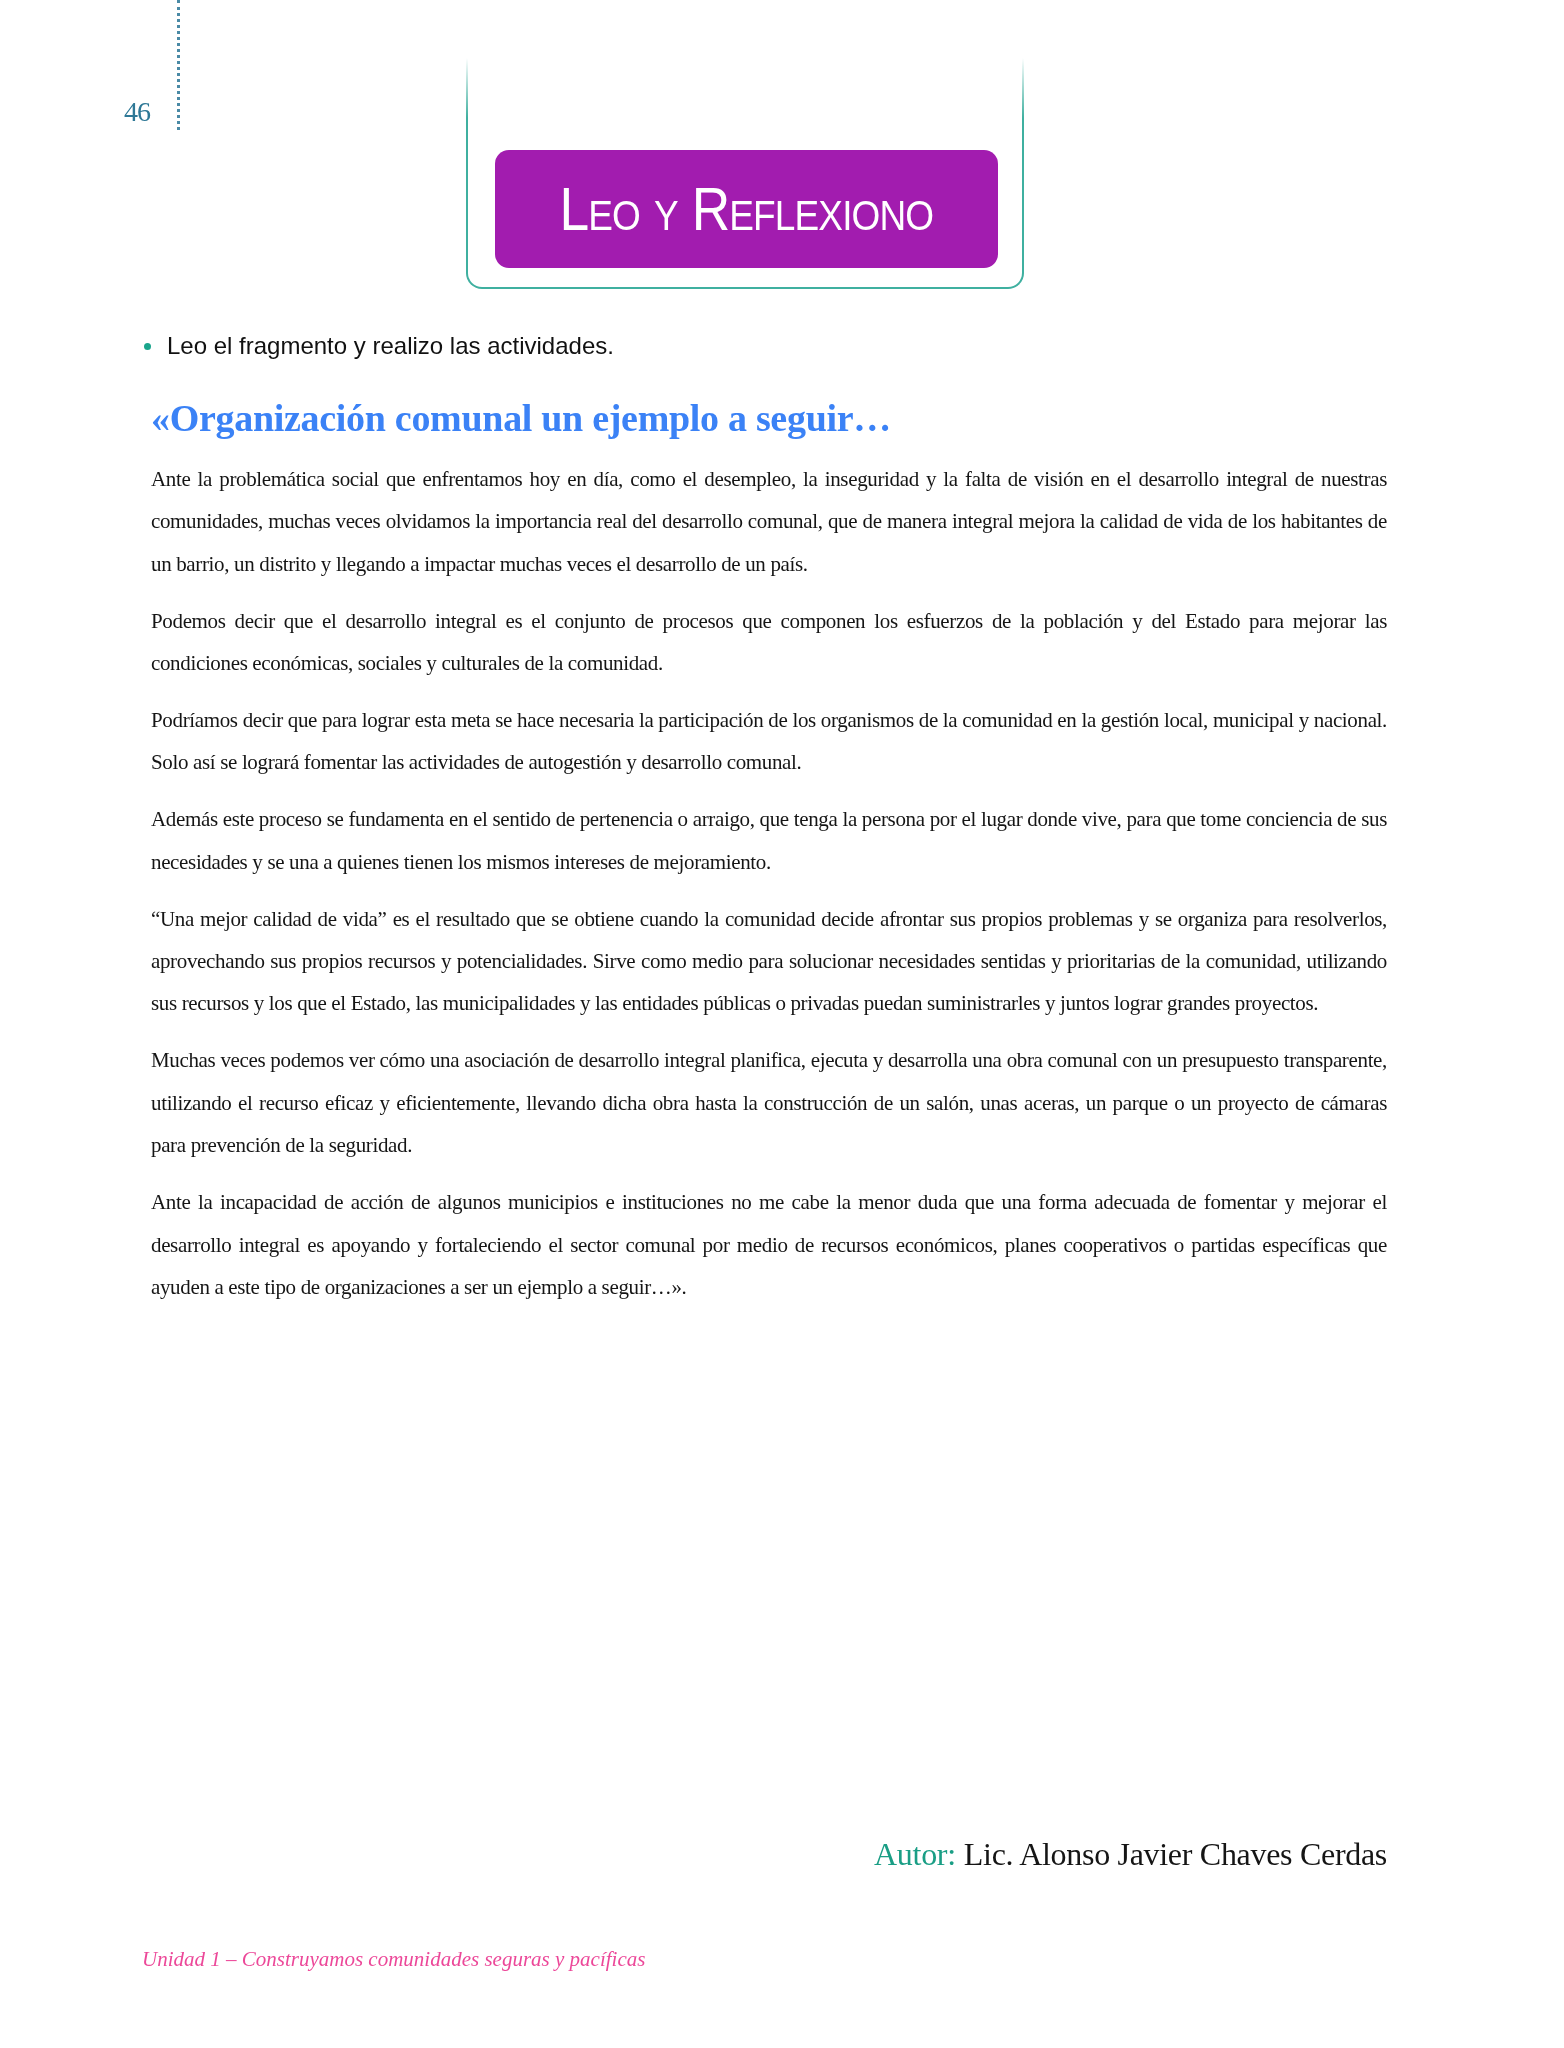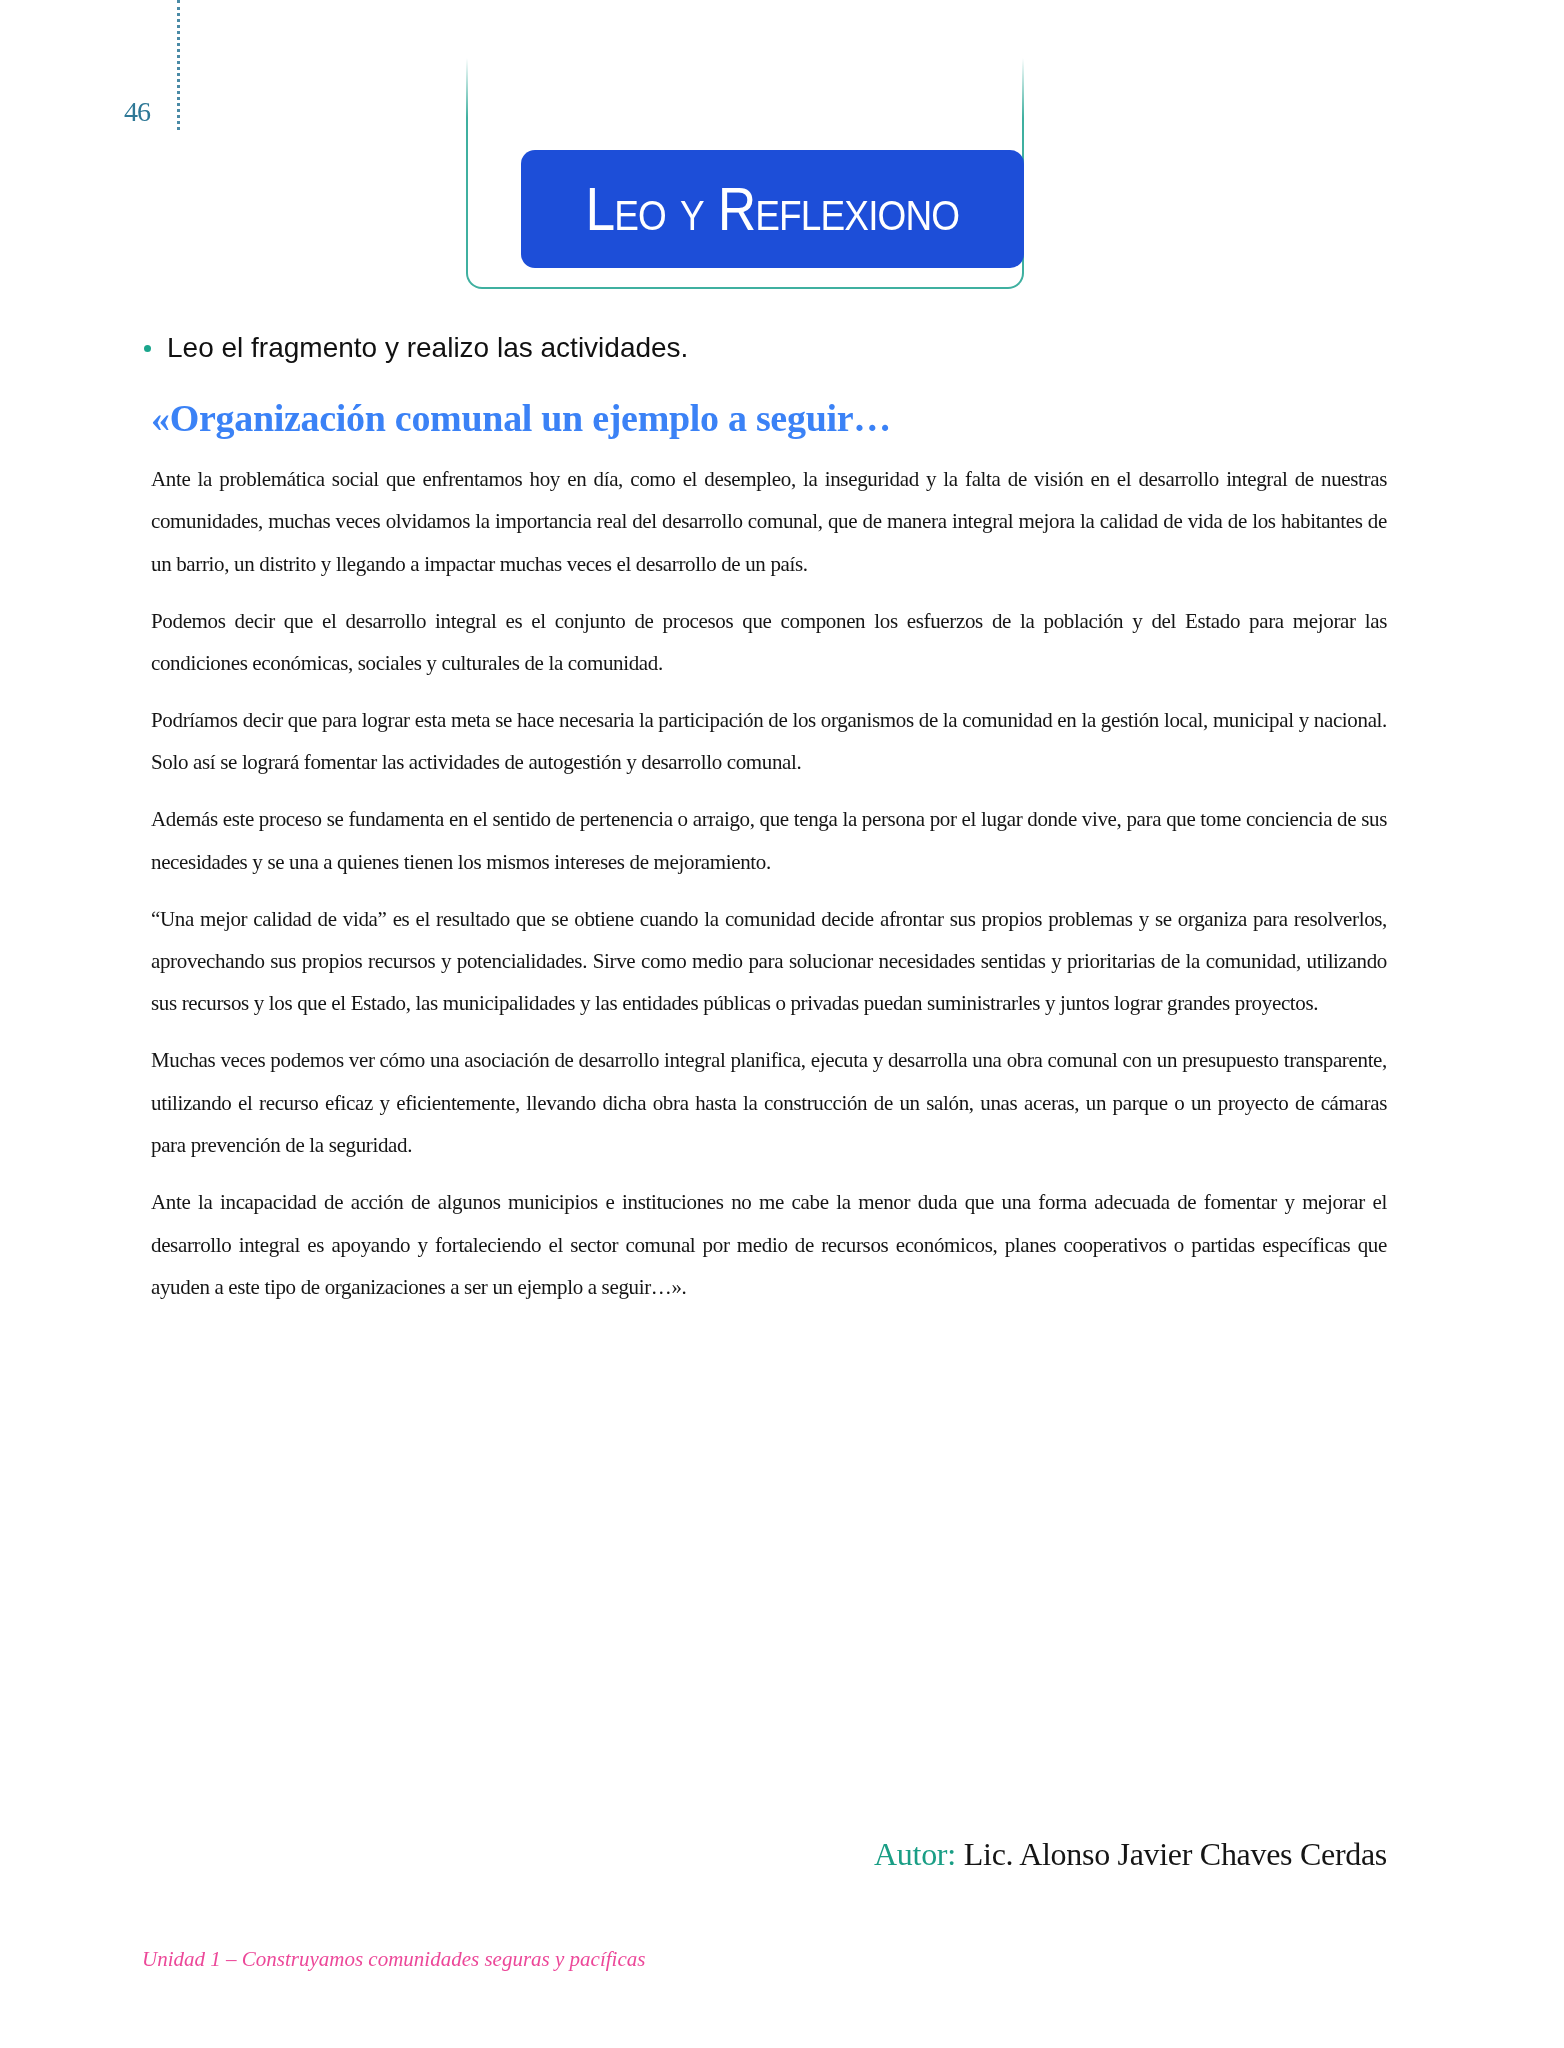--- a/index.html
+++ b/index.html
@@ -2,23 +2,23 @@
 <html><head>
 <meta charset="utf-8">
 <style>
   html, body { margin:0; padding:0; background:#ffffff; }
   body { width:1564px; height:2048px; position:relative; overflow:hidden; font-family:"Liberation Serif", serif; color:#1a1a1a; }
   .dotted-rule { position:absolute; left:177px; top:0; height:130px; width:0; border-left:3px dotted #4a8aa6; }
   .page-num { position:absolute; left:124px; top:92px; font-family:"Liberation Serif", serif; font-weight:normal; font-size:28px; color:#2e7896; letter-spacing:-1px; line-height:40px; }
   .header-frame { position:absolute; left:466px; top:58px; width:558px; height:231px; border:2px solid #3fb0a0; border-top:none; border-radius:0 0 16px 16px; box-sizing:border-box; }
   .header-frame::before { content:""; position:absolute; left:-2px; top:0; width:2px; height:60px; background:linear-gradient(#ffffff,#3fb0a0); }
   .header-frame::after { content:""; position:absolute; right:-2px; top:0; width:2px; height:60px; background:linear-gradient(#ffffff,#3fb0a0); }
-  .title-box { position:absolute; left:521px; top:150px; width:503px; height:118px; background:#1d4ed8; border-radius:14px; display:flex; align-items:center; justify-content:center; }
+  .title-box { position:absolute; left:495px; top:150px; width:503px; height:118px; background:#a21caf; border-radius:14px; display:flex; align-items:center; justify-content:center; }
   .title-text { font-family:"Liberation Sans", sans-serif; color:#ffffff; font-size:62px; font-variant:small-caps; letter-spacing:-1px; line-height:1; transform:scaleX(0.86); white-space:nowrap; }
-  .instruction { position:absolute; left:144px; top:332px; font-family:"Liberation Sans", sans-serif; font-size:28px; color:#111; display:flex; align-items:center; }
+  .instruction { position:absolute; left:144px; top:332px; font-family:"Liberation Sans", sans-serif; font-size:24px; color:#111; display:flex; align-items:center; }
   .bullet { display:inline-block; width:7px; height:7px; border-radius:50%; background:#1aa58c; margin-right:16px; }
   .heading { position:absolute; left:151px; top:396px; font-family:"Liberation Serif", serif; font-weight:bold; font-size:38px; color:#3b82f6; white-space:nowrap; letter-spacing:-0.3px; }
   .body-text { position:absolute; left:151px; top:458px; width:1236px; font-size:21px; line-height:42.4px; text-align:justify; color:#151515; letter-spacing:-0.35px; }
   .body-text p { margin:0 0 14.5px 0; }
   .author { position:absolute; right:177px; top:1836px; font-size:32px; white-space:nowrap; color:#151515; letter-spacing:-0.3px; }
   .author-label { color:#1a9e85; font-weight:normal; margin-right:8px; }
   .footer { position:absolute; left:142px; top:1947px; font-family:"Liberation Serif", serif; font-style:italic; font-size:21px; color:#ec4899; white-space:nowrap; }
 </style>
 </head>
 <body>

